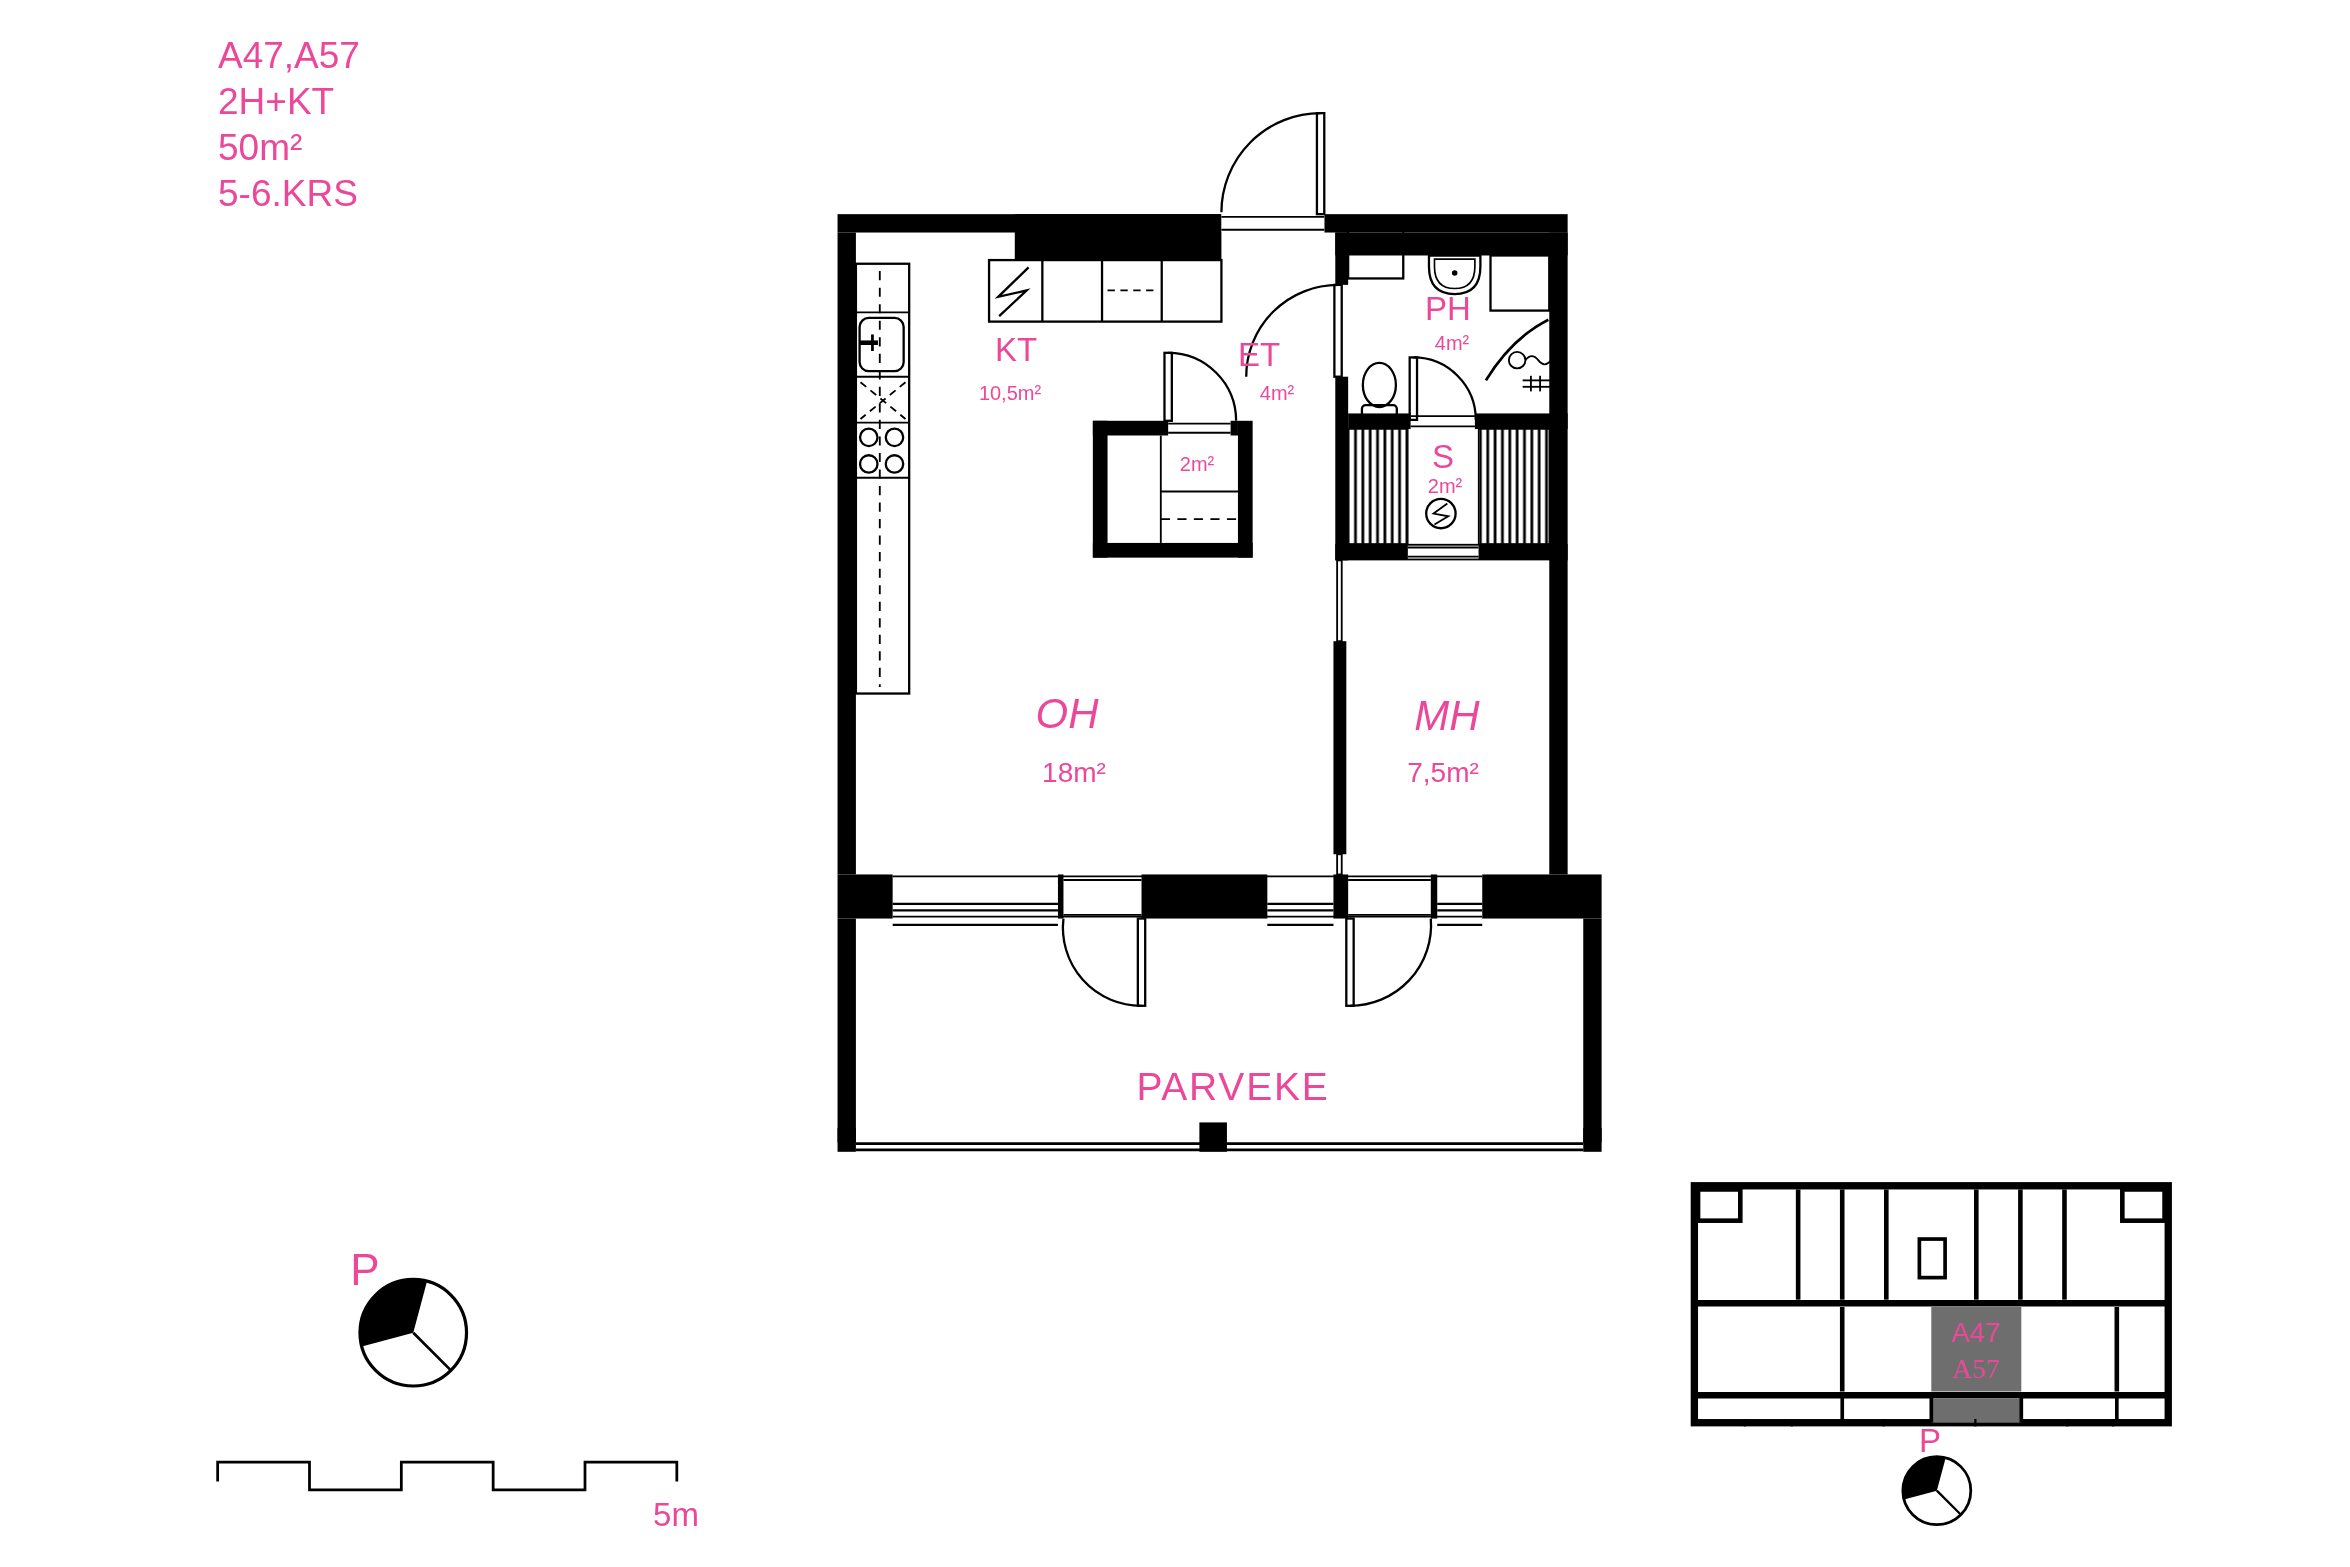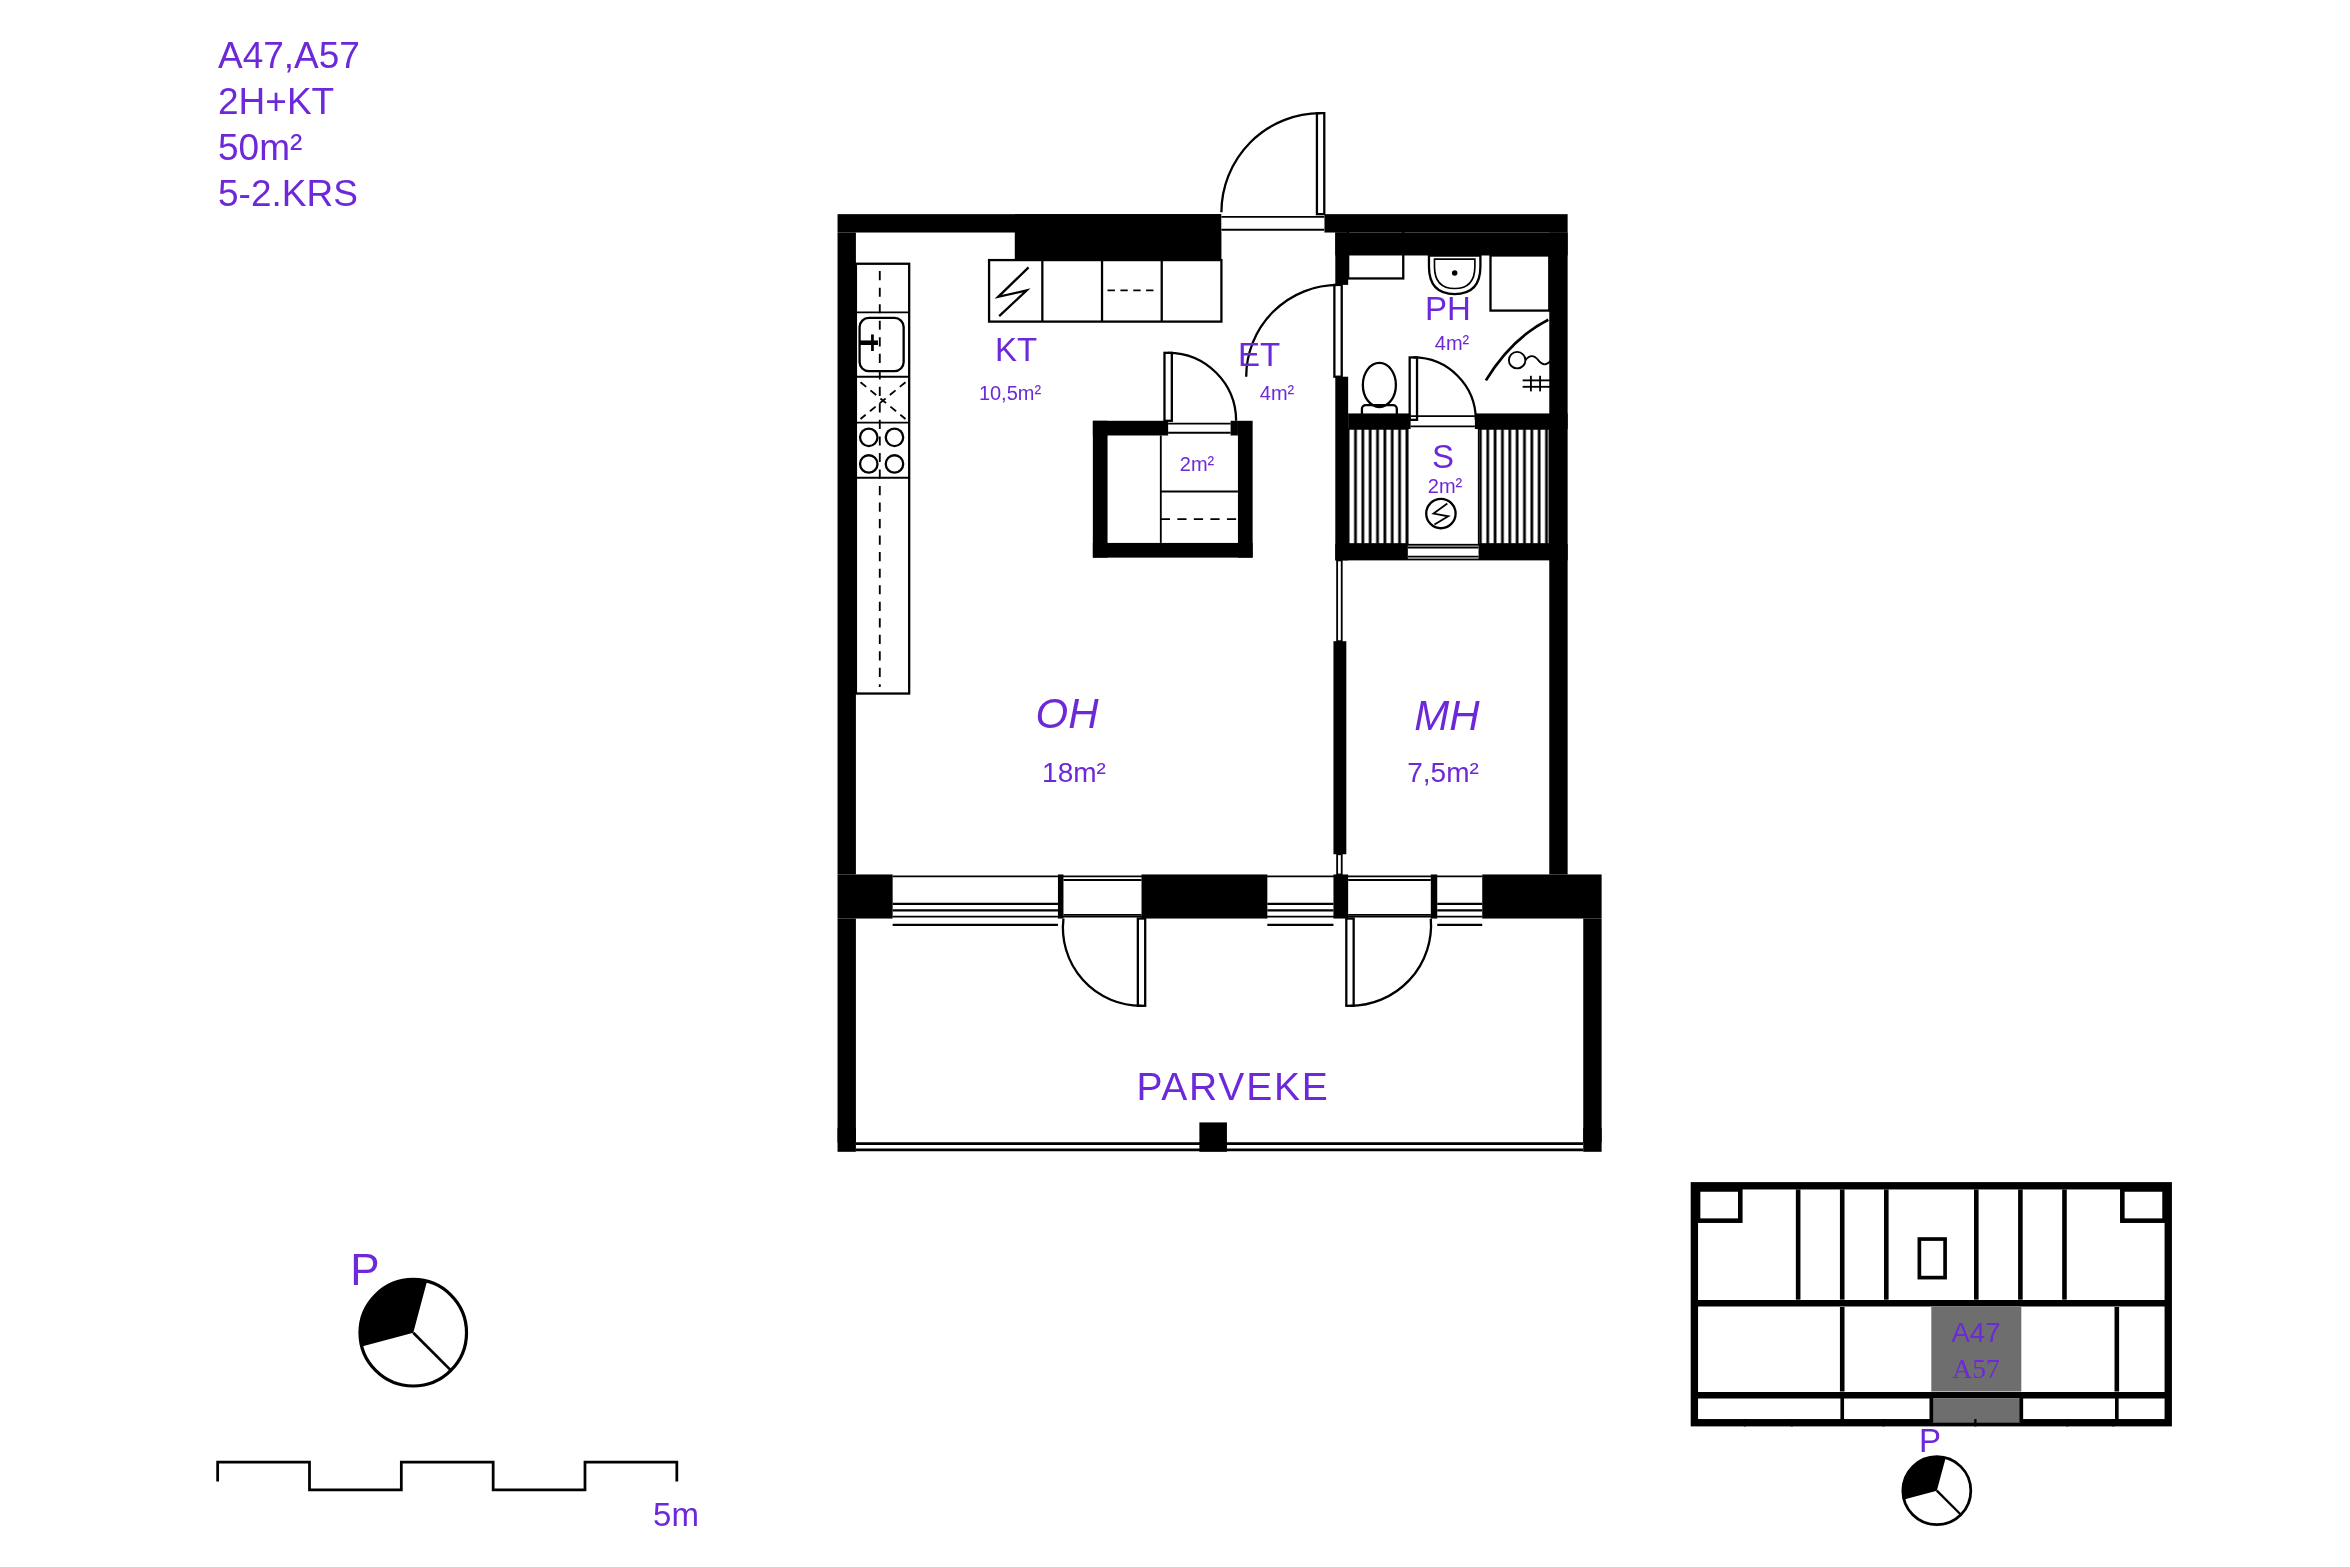--- a/index.html
+++ b/index.html
@@ -1,19 +1,19 @@
 <!DOCTYPE html>
 <html style="--wall: #000000; --bg: #ffffff; --hl: #6e6e6e;font-size:14.7px"><head>
 <meta charset="utf-8">
 <style>
   :root { --wall:#000000; --hl:#6e6e6e; --bg:#ffffff; }
   html,body { margin:0; padding:0; background:var(--bg); }
   #canvas {
     position:relative; width:2351px; height:1568px; background:var(--bg);
-    font-family:"Liberation Sans", sans-serif; color:#6d28d9; overflow:hidden;
+    font-family:"Liberation Sans", sans-serif; color:#ec4899; overflow:hidden;
   }
   #plan-svg { position:absolute; left:0; top:0; }
   .wallf { fill:var(--wall); }
   .ln    { stroke:var(--wall); fill:none; }
   .whitef{ fill:#ffffff; }
   .hlf   { fill:var(--hl); }
   .lbl { position:absolute; transform:translate(-50%,-50%); white-space:nowrap; line-height:1; }
   .fs-room { font-size:33px; }
   .fs-area { font-size:20px; }
   .fs-big  { font-size:42px;font-style:italic; }
@@ -267,21 +267,21 @@
         <line class="ln" x1="2251" y1="1545" x2="2251" y2="1553" stroke-width="2.5"></line>
         <line class="ln" x1="2301" y1="1545" x2="2301" y2="1553" stroke-width="2.5"></line>
       </g>
     </g>
   </svg>
 
   <div id="title-block">
     <div>A47,A57</div>
     <div>2H+KT</div>
     <div>50m²</div>
-    <div>5-2.KRS</div>
+    <div>5-6.KRS</div>
   </div>
 
   <div class="lbl fs-room" style="left:1016px; top:349px;">KT</div>
   <div class="lbl fs-area" style="left:1010px; top:393px;">10,5m²</div>
 
   <div class="lbl fs-room" style="left:1259px; top:354px;">ET</div>
   <div class="lbl fs-area" style="left:1277px; top:393px;">4m²</div>
 
   <div class="lbl fs-room" style="left:1448px; top:308px;">PH</div>
   <div class="lbl fs-area" style="left:1452px; top:343px;">4m²</div>

